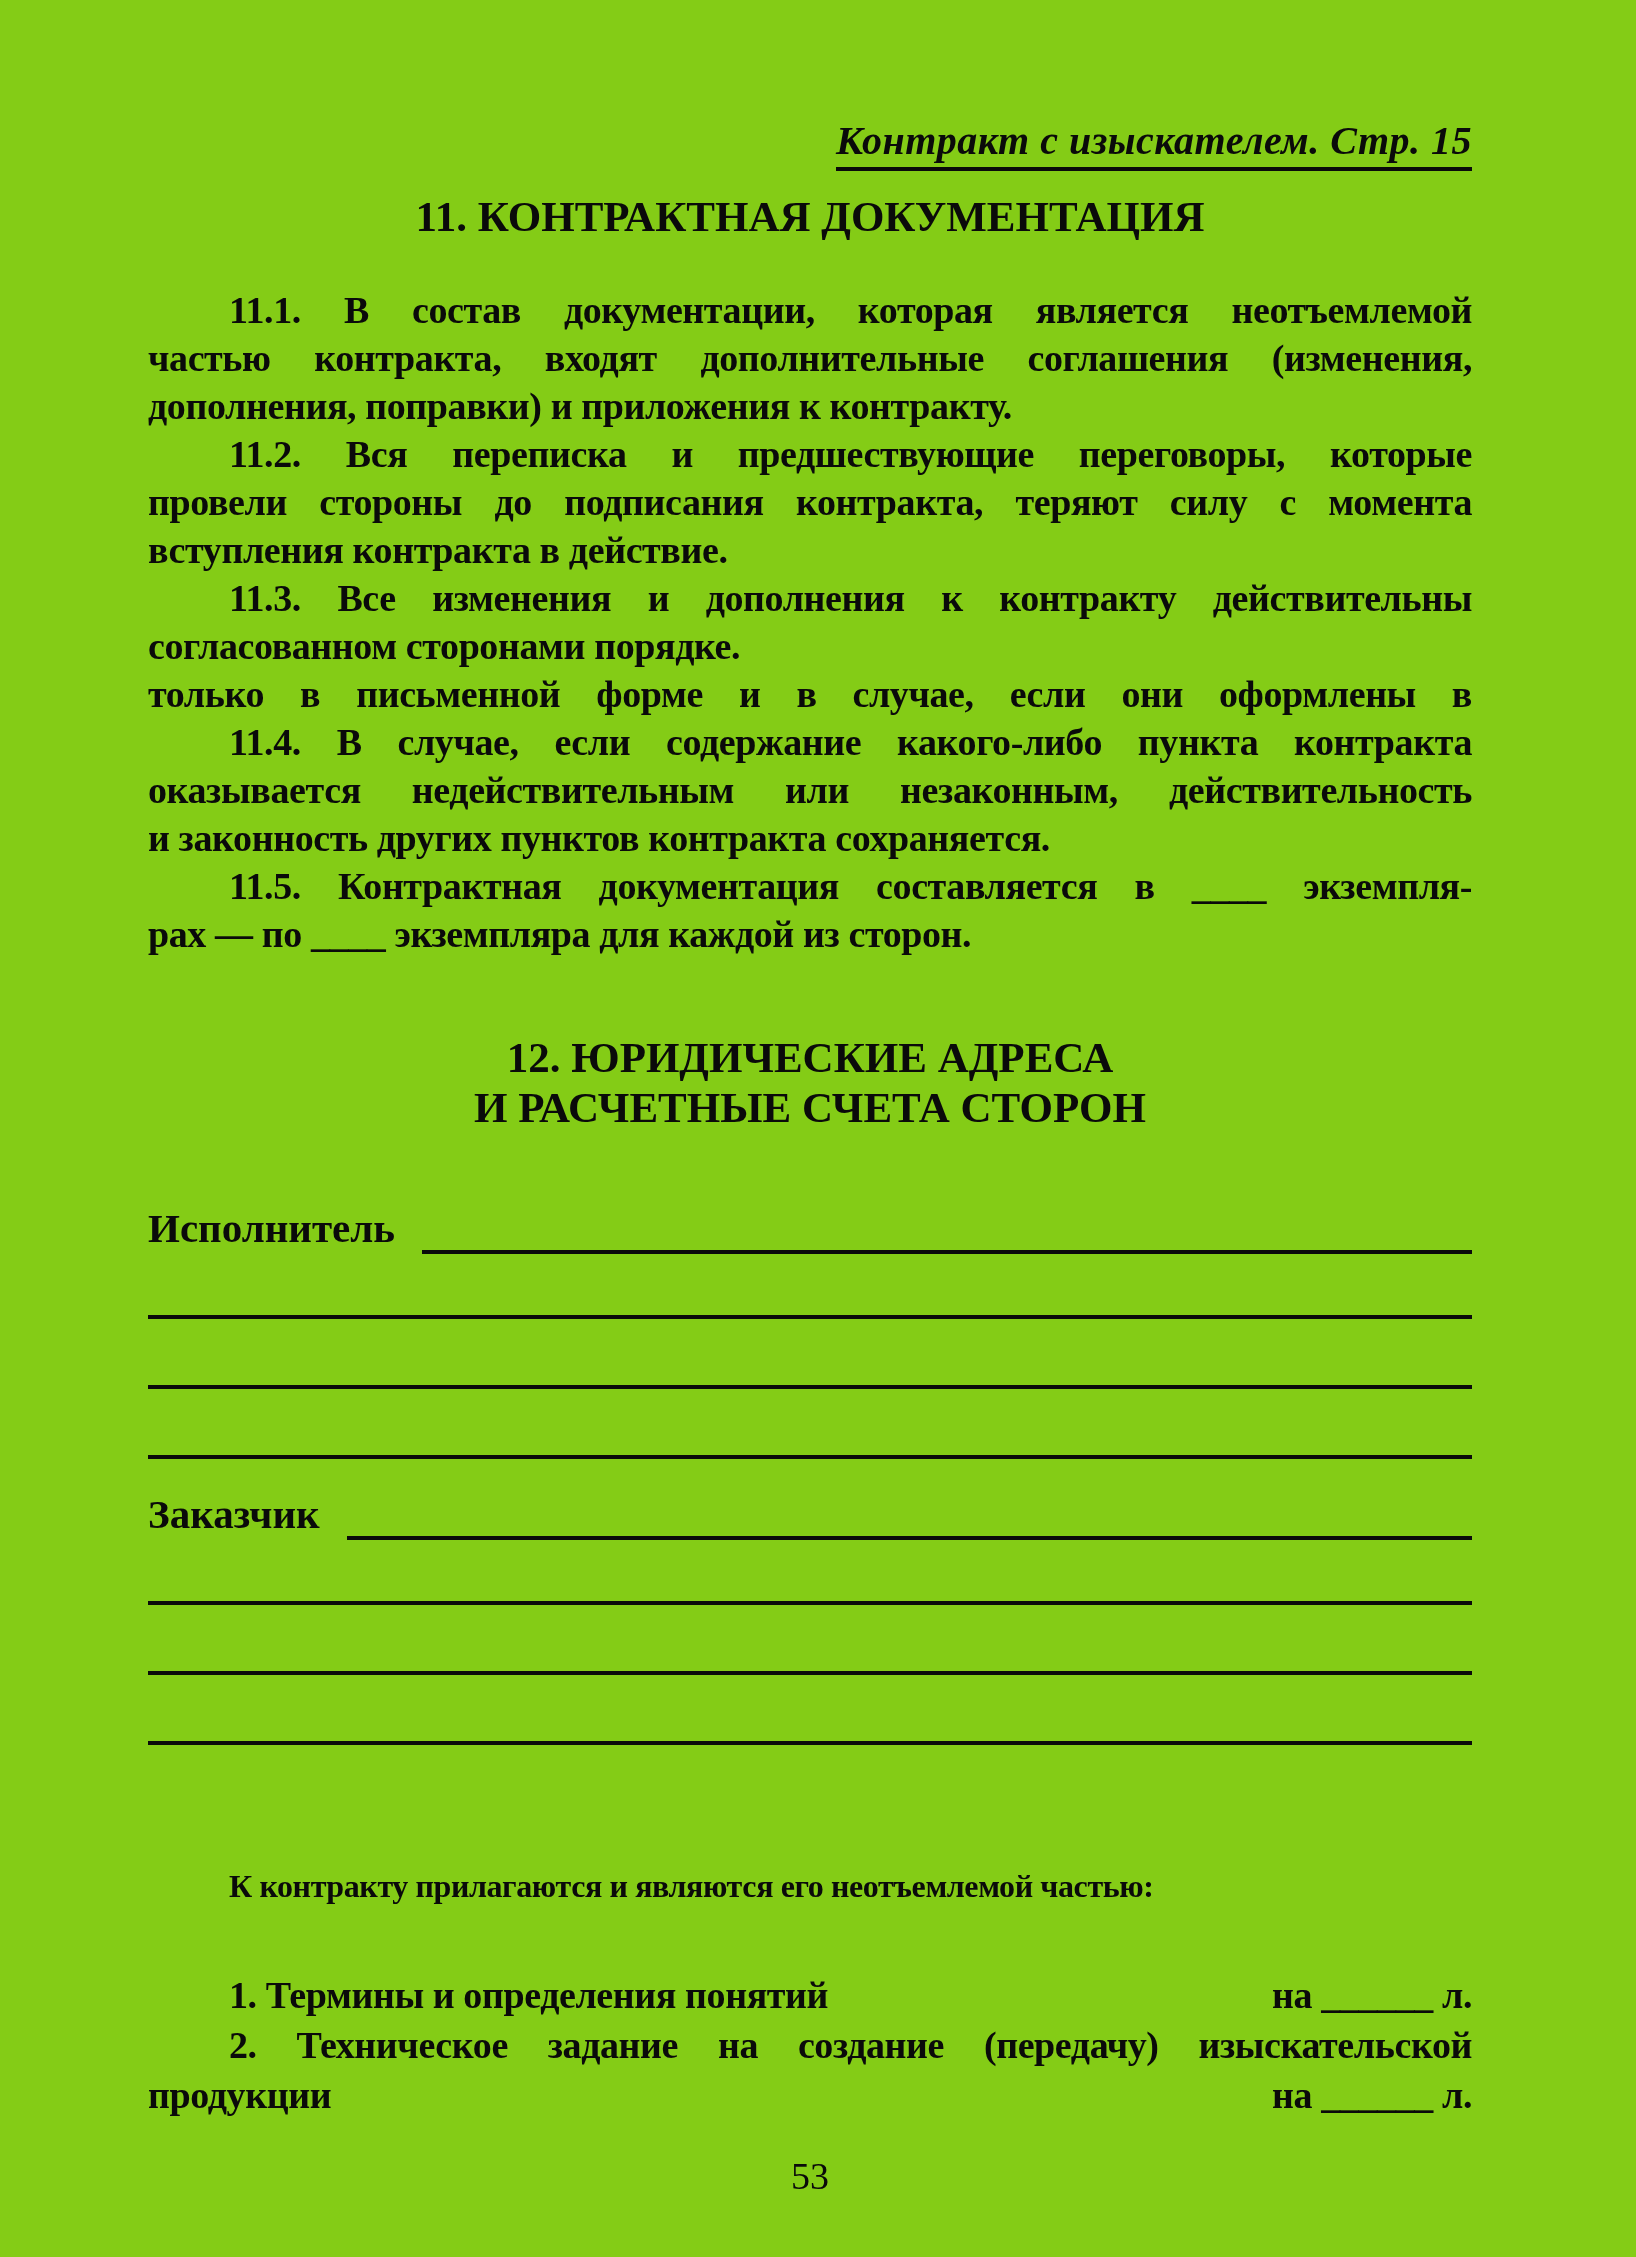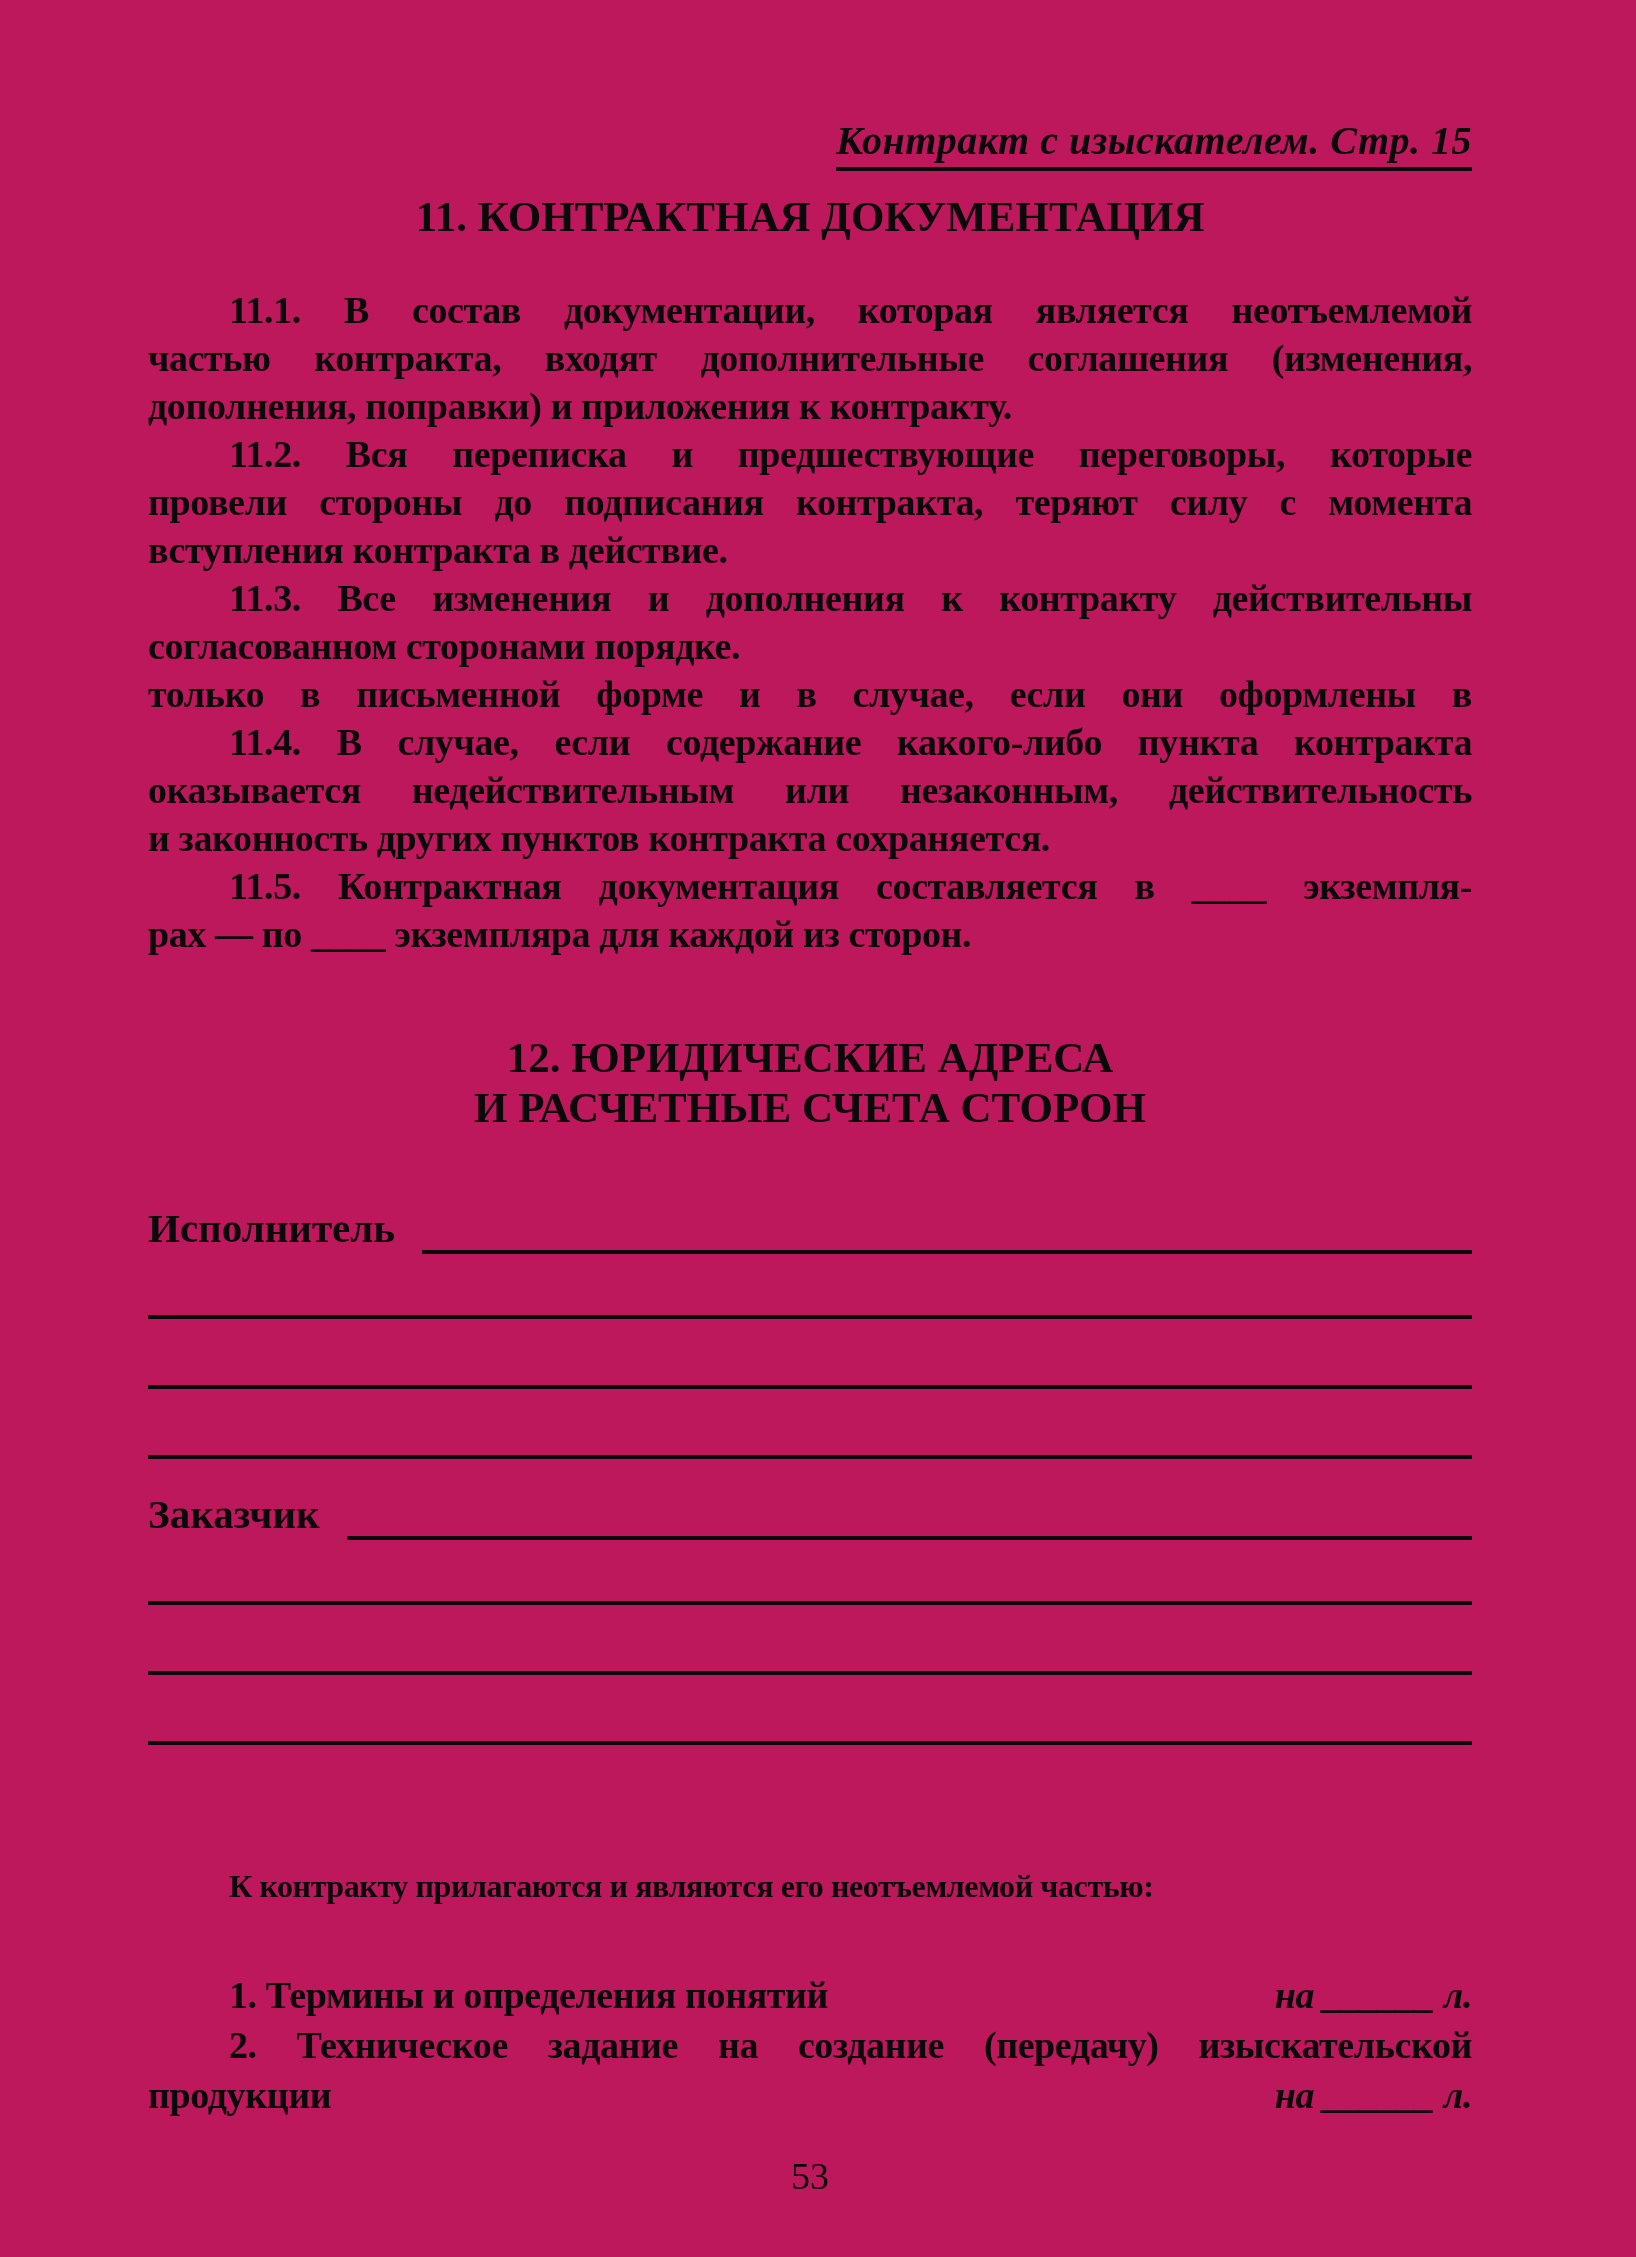--- a/index.html
+++ b/index.html
@@ -5,21 +5,21 @@
   html, body {
     margin: 0;
     padding: 0;
     background: #ffffff;
   }
   .page {
     position: relative;
     width: 1636px;
     height: 2258px;
     margin: 0 auto;
-    background: #be185d;
+    background: #84cc16;
     color: #0a0a0a;
     font-family: "Liberation Serif", "DejaVu Serif", serif;
     font-weight: 700;
     box-sizing: border-box;
     padding: 0 164px 0 148px;
     overflow: hidden;
   }
   
   .doc-header {
     padding-top: 119px;
@@ -92,21 +92,21 @@
     line-height: 50px;
     letter-spacing: -0.4px;
   }
   .item-row {
     display: flex;
     justify-content: space-between;
     align-items: baseline;
     gap: 9px;
   }
   .item-left.indented { padding-left: 81px; }
-  .item-sheets { flex: 0 0 auto; margin-left: 56px; font-style: italic; }
+  .item-sheets { flex: 0 0 auto; margin-left: 56px; }
   
   .page-number {
     margin-top: 34px;
     text-align: center;
     font-size: 38px;
     font-weight: 400;
   }
 </style>
 </head>
 <body>

